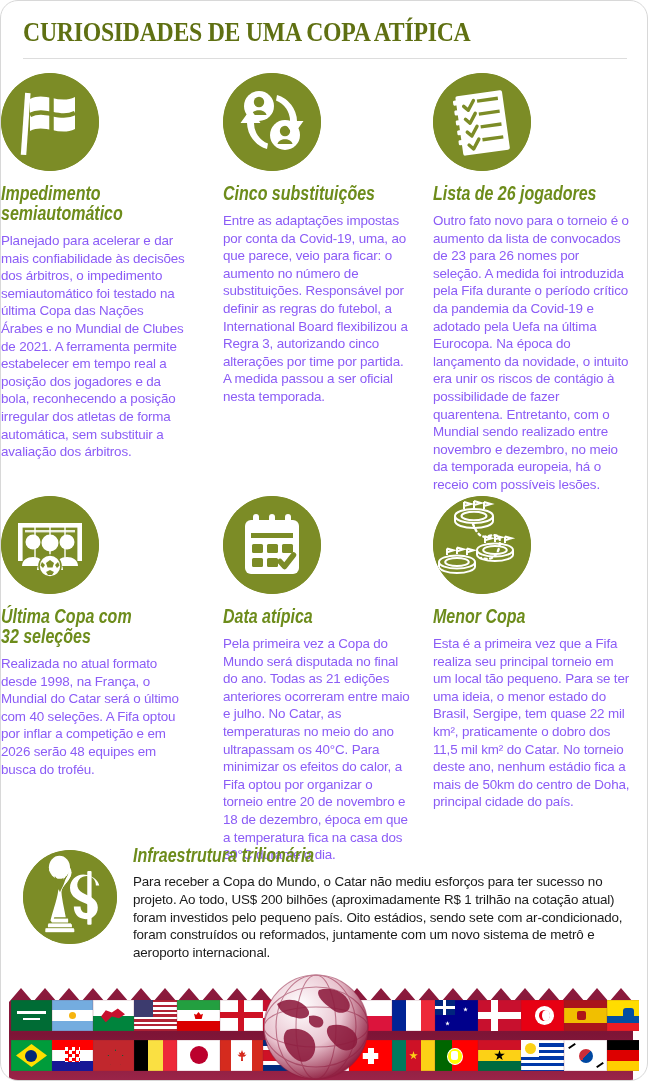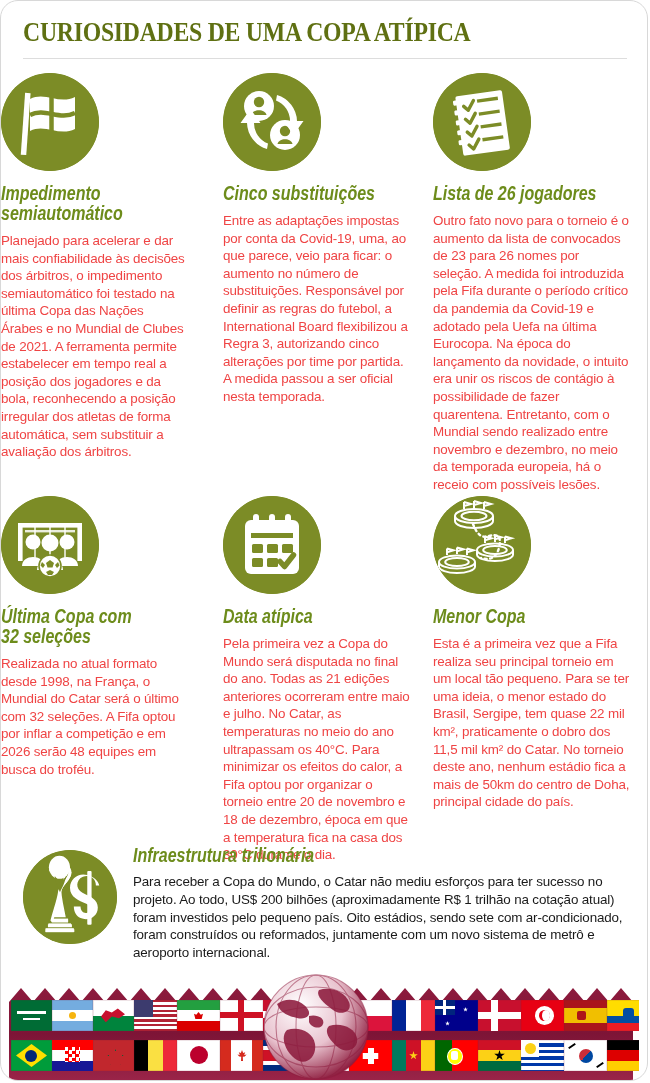--- a/index.html
+++ b/index.html
@@ -58,21 +58,21 @@
     transform-origin:left top;
     white-space:nowrap;
   }
   .head span{display:block;}
 
   .body{
     margin-top:9px;
     font-family:"Liberation Sans",sans-serif;
     font-size:13.4px;
     line-height:17.6px;
-    color:#ef4444;
+    color:#8b5cf6;
     letter-spacing:-0.15px;
   }
 
   
   .wide{
     position:absolute;left:16px;top:844px;width:616px;
   }
   .wide .circle{width:94px;height:94px;}
   .wide-icon{position:absolute;left:6px;top:5px;}
   .wide-text{margin-left:116px;}
@@ -218,21 +218,21 @@
               <polygon points="41,66 44,69 42,72 39.5,69.5"></polygon>
               <polygon points="57,66 54,69 56,72 58.5,69.5"></polygon>
               <polygon points="45,76 49,74 53,76 51,79 47,79"></polygon>
             </g>
           </svg>
         </div>
         <div class="head">
           <span>Última Copa com</span>
           <span>32 seleções</span>
         </div>
-        <div class="body">Realizada no atual formato desde 1998, na França, o Mundial do Catar será o último com 32 seleções. A Fifa optou por inflar a competição e em 2026 serão 48 equipes em busca do troféu.</div>
+        <div class="body">Realizada no atual formato desde 1998, na França, o Mundial do Catar será o último com 40 seleções. A Fifa optou por inflar a competição e em 2026 serão 48 equipes em busca do troféu.</div>
       </div>
 
       <div class="cell c2">
         <div class="icon-wrap">
           <svg class="circle" viewBox="0 0 98 98">
             <circle cx="49" cy="49" r="49" fill="#7c8c26"></circle>
             <rect x="30" y="18" width="6" height="12" rx="3" fill="#fff"></rect>
             <rect x="46" y="18" width="6" height="12" rx="3" fill="#fff"></rect>
             <rect x="62" y="18" width="6" height="12" rx="3" fill="#fff"></rect>
             <rect x="22" y="24" width="54" height="54" rx="6" fill="#fff"></rect>

